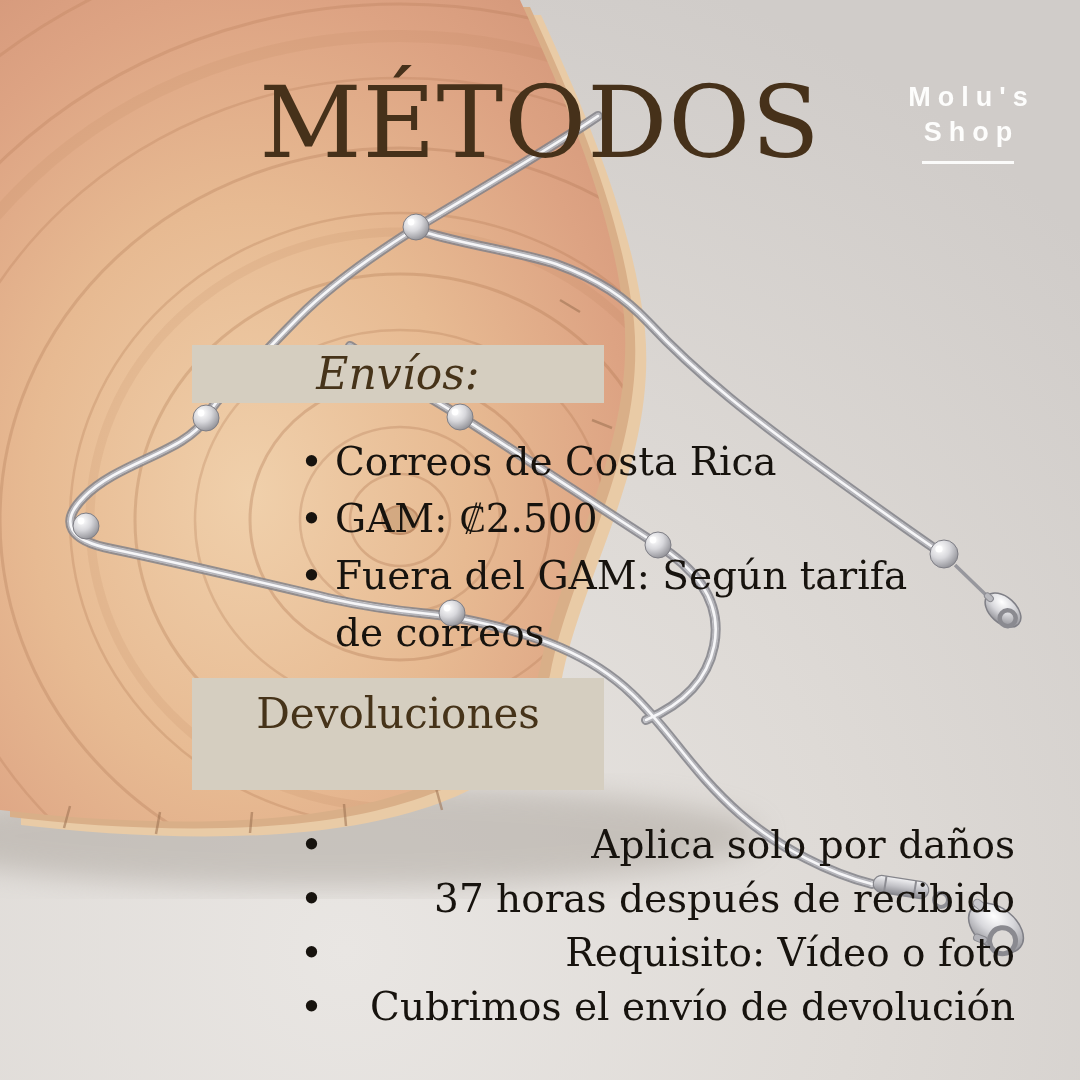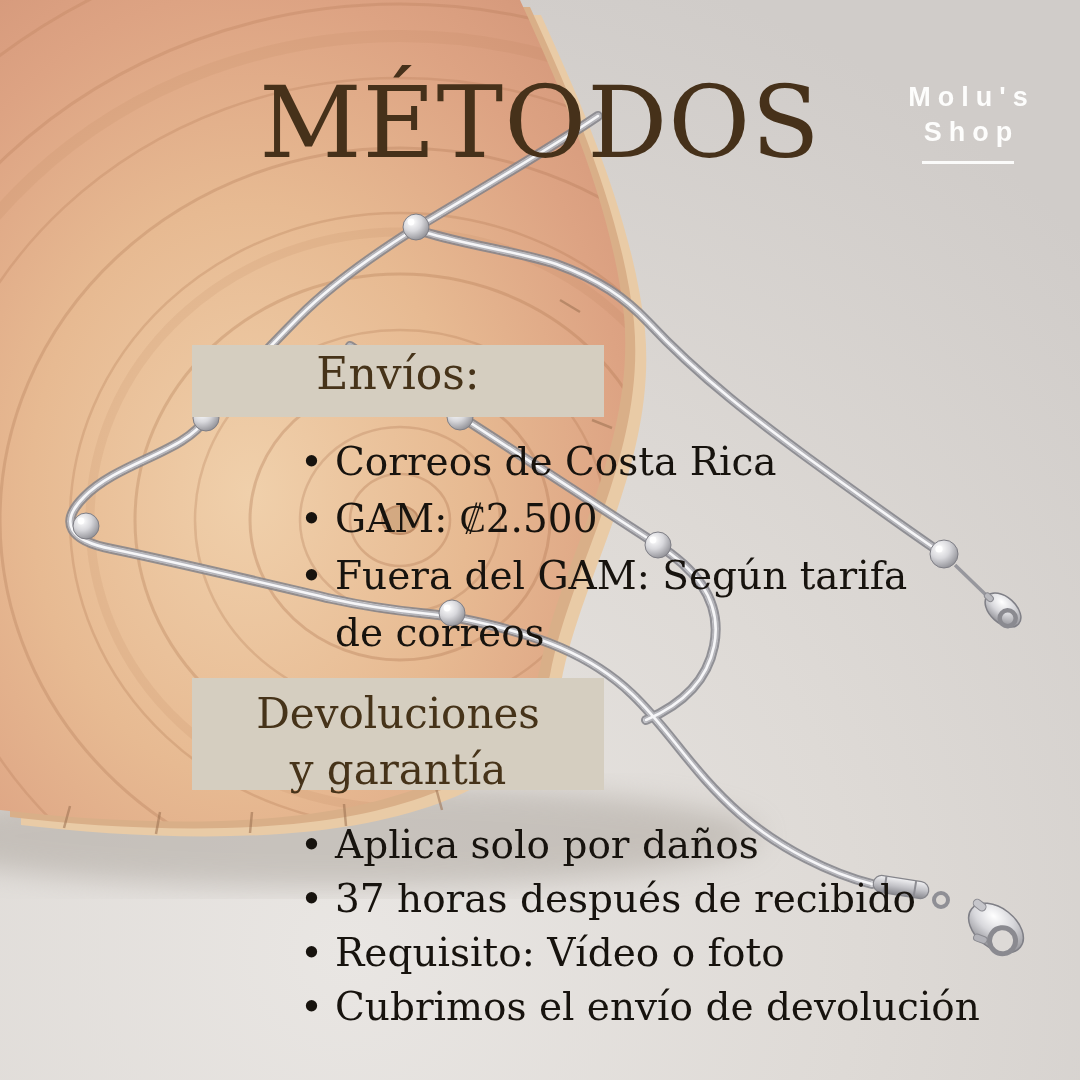--- a/index.html
+++ b/index.html
@@ -25,32 +25,32 @@
     font-size:27px;line-height:35px;letter-spacing:7px;
     text-indent:7px;z-index:3;font-weight:700;
   }
   .brand-rule{width:92px;height:3px;background:#fbfbfa;margin:11px auto 0 auto;}
 
   
   .bar{
     position:absolute;left:192px;width:412px;background:#d5cec0;
     color:#463319;z-index:2;text-align:center;
   }
-  .bar1{top:345px;height:72px;font-size:44px;line-height:58px;}
+  .bar1{top:345px;height:58px;font-size:44px;line-height:58px;font-style:italic;}
   .bar2{top:678px;height:112px;font-size:42px;line-height:56px;padding-top:8px;box-sizing:border-box;}
 
   
   .list{position:absolute;left:300px;z-index:3;color:#17130e;font-size:39px;}
   .list1{top:433px;width:620px;line-height:57px;}
   .list2{top:818px;width:720px;line-height:54px;}
   .row{display:flex;align-items:flex-start;}
   .bullet{flex:0 0 35px;}
   .item-text{flex:1 1 auto;}
   .list1 .item-text{max-width:580px;}
-  .list2 .item-text{max-width:680px;}
+  .list2 .item-text{max-width:680px;text-align:right;}
 </style>
 </head>
 <body>
 
 <div class="canvas">
 
   <svg class="bg-photo" width="1080" height="1080" viewBox="0 0 1080 1080">
     <defs>
       <radialGradient id="gBg" cx="32%" cy="88%" r="95%">
         <stop offset="0%" stop-color="#e9e6e3"></stop>
@@ -233,21 +233,20 @@
       <span class="item-text">GAM: ₡2.500</span>
     </div>
     <div class="row">
       <span class="bullet">•</span>
       <span class="item-text">Fuera del GAM: Según tarifa de correos</span>
     </div>
   </div>
 
   <div class="bar bar2">
     <div>Devoluciones</div>
-    <div>y garantía</div>
   </div>
 
   <div class="list list2">
     <div class="row">
       <span class="bullet">•</span>
       <span class="item-text">Aplica solo por daños</span>
     </div>
     <div class="row">
       <span class="bullet">•</span>
       <span class="item-text">37 horas después de recibido</span>

